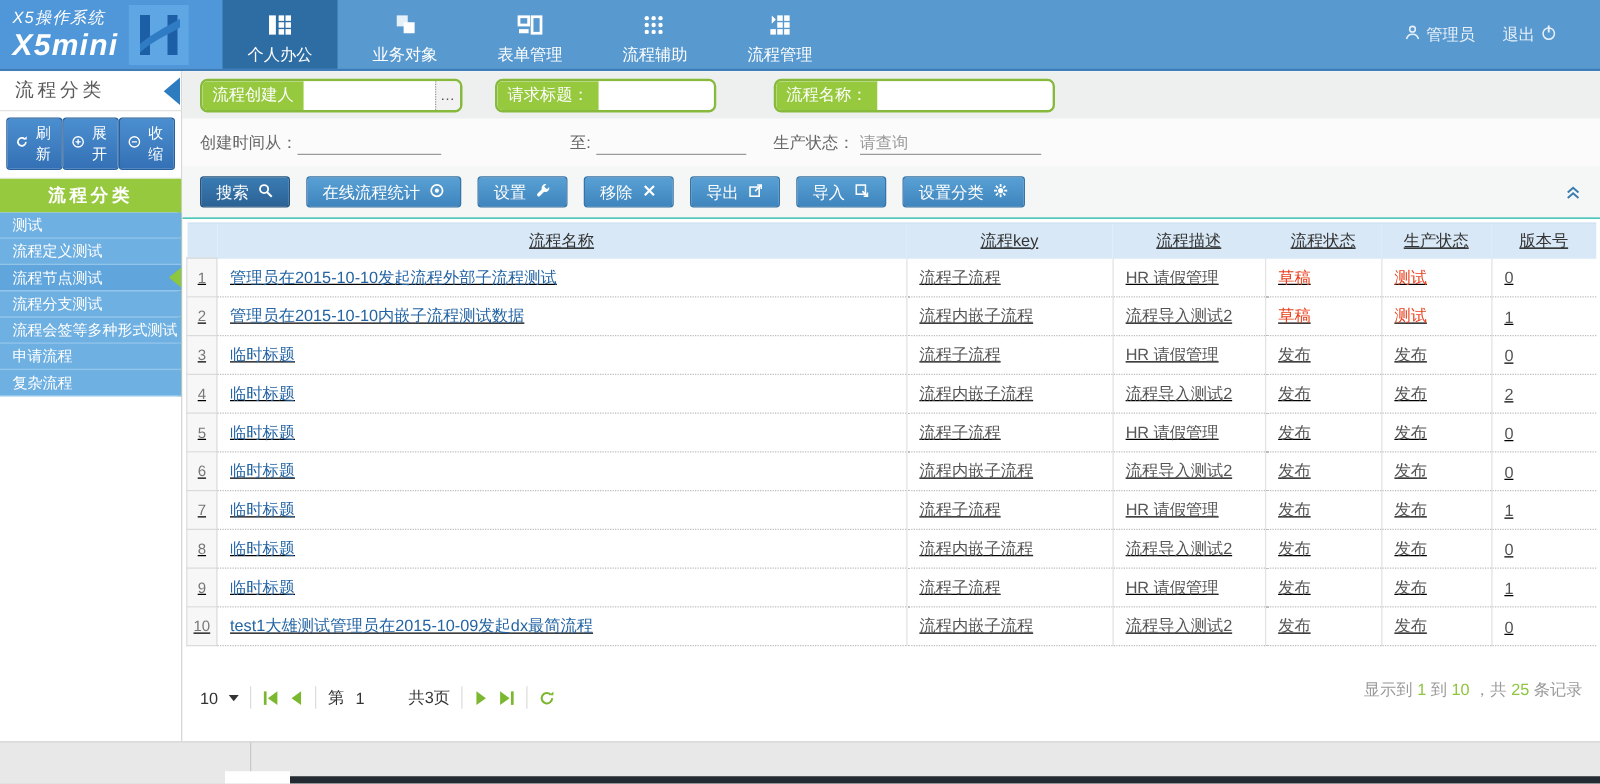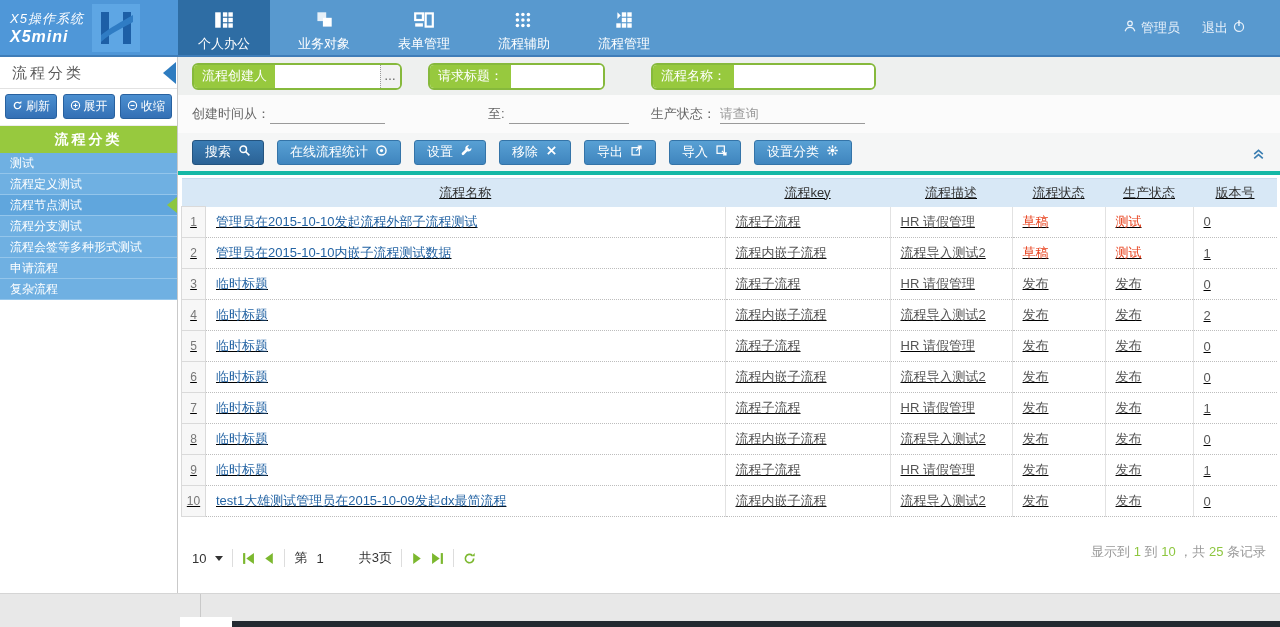--- a/index.html
+++ b/index.html
@@ -5,34 +5,34 @@
   * { margin:0; padding:0; box-sizing:border-box; }
   html,body { background:#cfcfcf; }
   body { font-family:"Liberation Sans","DejaVu Sans",sans-serif; }
   .screen { width:1280px; height:627px; position:relative; overflow:hidden; background:#e9e9e9; margin:0 auto; }
 
   
   .hdr { height:57px; background:#5899cf; border-bottom:2px solid #3f7db8; display:flex; align-items:stretch; }
   .logo { width:178px; background:#4f97d8; display:flex; align-items:center; padding-left:10px; gap:8px; flex-shrink:0;font-style:italic; }
   .logo-text { color:#fff; }
   .logo-line1 { font-size:13px; letter-spacing:1px; }
-  .logo-line2 { font-size:16px; font-weight:bold; letter-spacing:1px; }
+  .logo-line2 { font-size:24px; font-weight:bold; letter-spacing:1px; }
   .logo-mark { width:48px; height:48px; background:#5ea6e4; display:flex; align-items:center; justify-content:center; }
   .nav { display:flex; align-items:stretch; }
   .nav-tab { width:92px; margin-right:8px; color:#fff; text-align:center; padding-top:9px; font-size:13px; cursor:pointer; }
   .nav-tab.active { background:#2e6da4; }
   .nav-icon { display:block; height:24px; margin-bottom:2px; }
   .nav-icon svg { width:22px; height:22px; }
   .user-area { margin-left:auto; display:flex; align-items:center; gap:22px; padding-right:34px; color:#e8f1fa; font-size:13px; }
   .user-chip, .logout-chip { display:flex; align-items:center; gap:4px; cursor:pointer; }
   .user-chip svg, .logout-chip svg { width:14px; height:14px; }
 
   
   .body-row { display:flex; height:536px; background:#fff; }
-  .aside { width:178px; flex-shrink:0; border-right:1px solid #c9c9c9; background:#fff; }
+  .aside { width:146px; flex-shrink:0; border-right:1px solid #c9c9c9; background:#fff; }
   .panel-title { height:32px; line-height:31px; padding-left:12px; color:#5a5a5a; font-size:15px; letter-spacing:3px; border-bottom:1px solid #e2e2e2; position:relative; }
   .panel-collapse { position:absolute; right:1px; top:5px; width:0; height:0; cursor:pointer;
     border-top:11px solid transparent; border-bottom:11px solid transparent; border-right:13px solid #2e7cc0; }
   .tree-tools { display:flex; justify-content:space-between; padding:5px 5px 6px 5px; border-bottom:1px solid #ededed; }
   .tool-btn { background:linear-gradient(#4b8fd0,#3470b5); border:1px solid #28619f; color:#fff; font-size:12px;
     border-radius:3px; padding:3px 6px; display:flex; align-items:center; gap:3px; cursor:pointer; }
   .tool-btn svg { width:11px; height:11px; }
   .tree-header { height:27px; line-height:27px; background:#97c93e; color:#fff; text-align:center; font-size:14px; font-weight:bold; letter-spacing:3px; }
   .tree-list { position:relative; }
   .green-strip { position:absolute; right:0; top:0; bottom:0; width:3px; background:#7cb82f; }
@@ -50,21 +50,21 @@
   .field-label { background:#97c93e; color:#fff; font-size:13px; padding:0 8px; display:flex; align-items:center; white-space:nowrap; }
   .field-input { border:none; outline:none; padding:0 6px; font-size:13px; }
   .more-btn { width:20px; border-left:1px dotted #9a9a9a; background:#f2f2f2; color:#555; font-size:12px;
     display:flex; align-items:center; justify-content:center; cursor:pointer; letter-spacing:1px; }
 
   .search-row2 { height:38px; background:#fbfbfb; display:flex; align-items:center; padding-left:14px; font-size:13px; color:#666; }
   .u-input { border:none; border-bottom:1px solid #9a9a9a; background:transparent; height:20px; font-size:13px; color:#555; outline:none; }
   .u-input::placeholder { color:#9a9a9a; }
 
   
-  .toolbar { height:42px; background:#f5f6f6; display:flex; align-items:center; padding-left:14px; gap:13px; border-bottom:4px solid #14b8a6; position:relative; }
+  .toolbar { height:42px; background:#f5f6f6; display:flex; align-items:center; padding-left:14px; gap:13px; border-bottom:1px solid #14b8a6; position:relative; }
   .tb-btn { background:linear-gradient(#58a0d4,#3f85be); border:1px solid #3474a8; color:#fff; font-size:13px; height:25px;
     padding:0 12px; border-radius:3px; display:flex; align-items:center; gap:7px; cursor:pointer; white-space:nowrap; }
   .tb-btn.primary { background:linear-gradient(#3a7cb4,#2b6295); border-color:#24547f; }
   .tb-btn svg { width:13px; height:13px; }
   .collapse-toggle { position:absolute; right:14px; top:13px; color:#3a7db1; cursor:pointer; }
   .collapse-toggle svg { width:15px; height:15px; }
 
   
   .grid-area { margin:3px 3px 0 3px; }
   table { width:100%; border-collapse:collapse; table-layout:fixed; font-size:13px;text-decoration:underline; }

